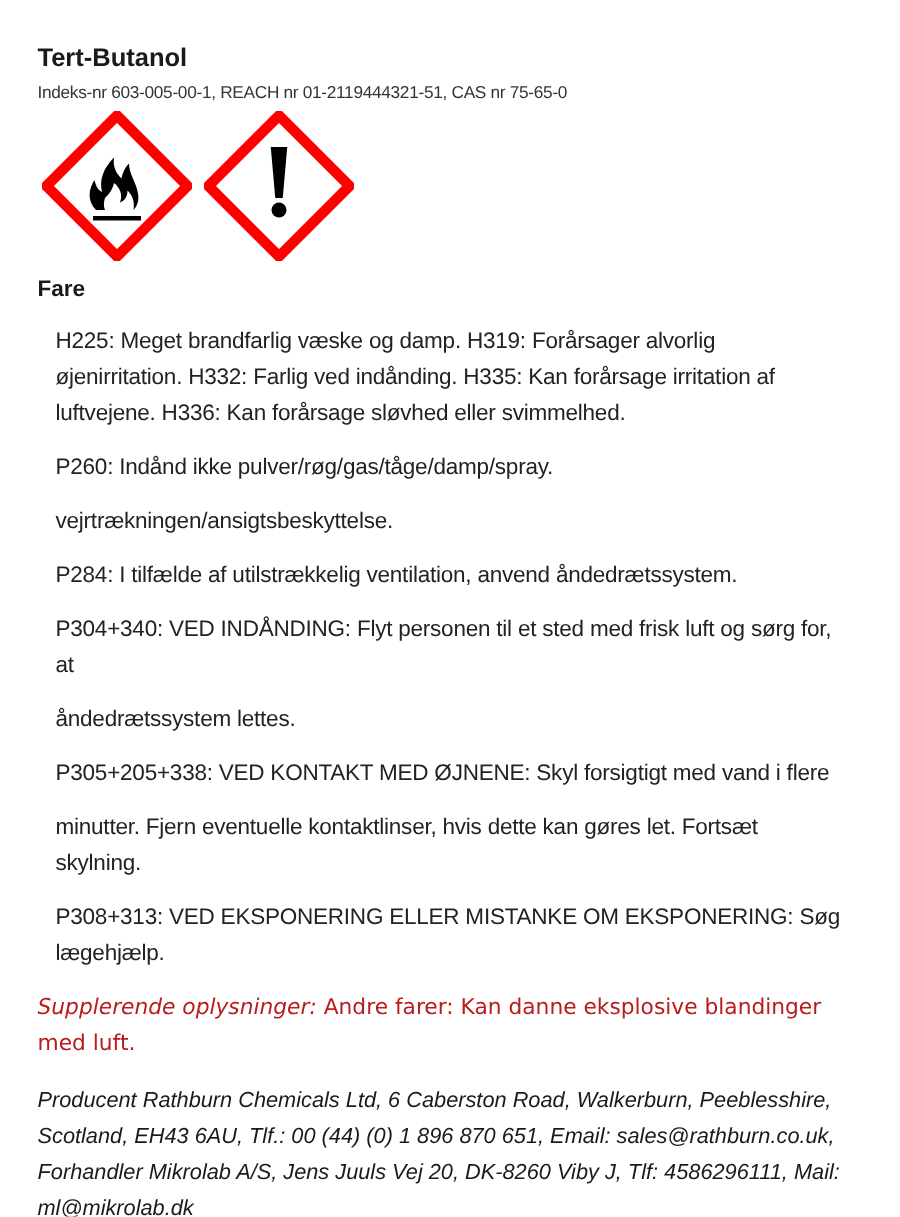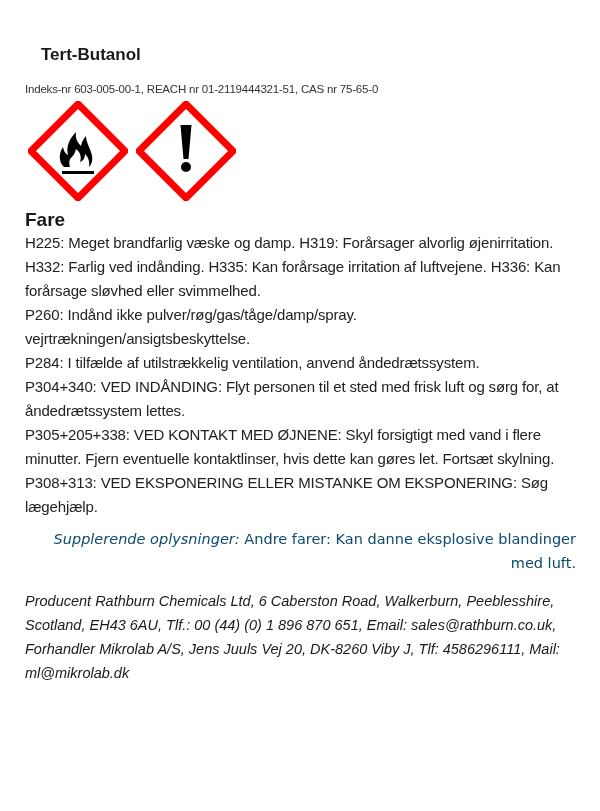--- a/index.html
+++ b/index.html
@@ -1,25 +1,25 @@
 <!DOCTYPE html>
 <html><head>
   <meta charset="utf-8">
   <style>
     html, body { margin: 0; padding: 0; background: #ffffff; }
     body { width: 600px; height: 811px; overflow: hidden; color: #1a1a1a; }
     .page { padding: 28px 24px 0 25px; }
-    .title { font-family: "Liberation Sans", sans-serif; font-weight: bold; font-size: 17px; margin: 16px; line-height: 22px; }
+    .title { font-family: "Liberation Sans", sans-serif; font-weight: bold; font-size: 17px; margin: 0; line-height: 22px; }
     .subtitle { font-family: "Liberation Sans", sans-serif; font-size: 11.5px; color: #333; margin-top: 5px; line-height: 15px; letter-spacing: -0.2px; }
     .pictos { display: flex; gap: 8px; margin-top: 4px; margin-left: 3px; height: 100px; }
     .picto { width: 100px; height: 100px; }
-    .signal { font-family: "Liberation Sans", sans-serif; font-weight: bold; font-size: 19px; margin-top: 8px; line-height: 22px; }
+    .signal { font-family: "Liberation Sans", sans-serif; font-weight: bold; font-size: 15px; margin-top: 8px; line-height: 22px; }
     .stmt { font-family: "Liberation Sans", sans-serif; font-size: 15px; line-height: 24px; color: #222; letter-spacing: -0.15px; }
-    .stmt-block { margin: 0; }
-    .supp { font-family: "DejaVu Sans", sans-serif; font-size: 14.5px; line-height: 24px; margin-top: 8px; color: #0c4a6e; text-align: right; }
+    .stmt-block { margin: 12px; }
+    .supp { font-family: "DejaVu Sans", sans-serif; font-size: 14.5px; line-height: 24px; margin-top: 8px; color: #b91c1c; }
     .supp em { font-style: italic; }
     .producer { font-family: Liberation Sans, sans-serif; font-style: italic; font-size: 14.5px; line-height: 24px; margin-top: 14px; color: #1a1a1a; }
   </style>
 </head>
 <body>
 
 <div class="page">
   <h1 class="title">Tert-Butanol</h1>
   <div class="subtitle">Indeks-nr 603-005-00-1, REACH nr 01-2119444321-51, CAS nr 75-65-0</div>
 

